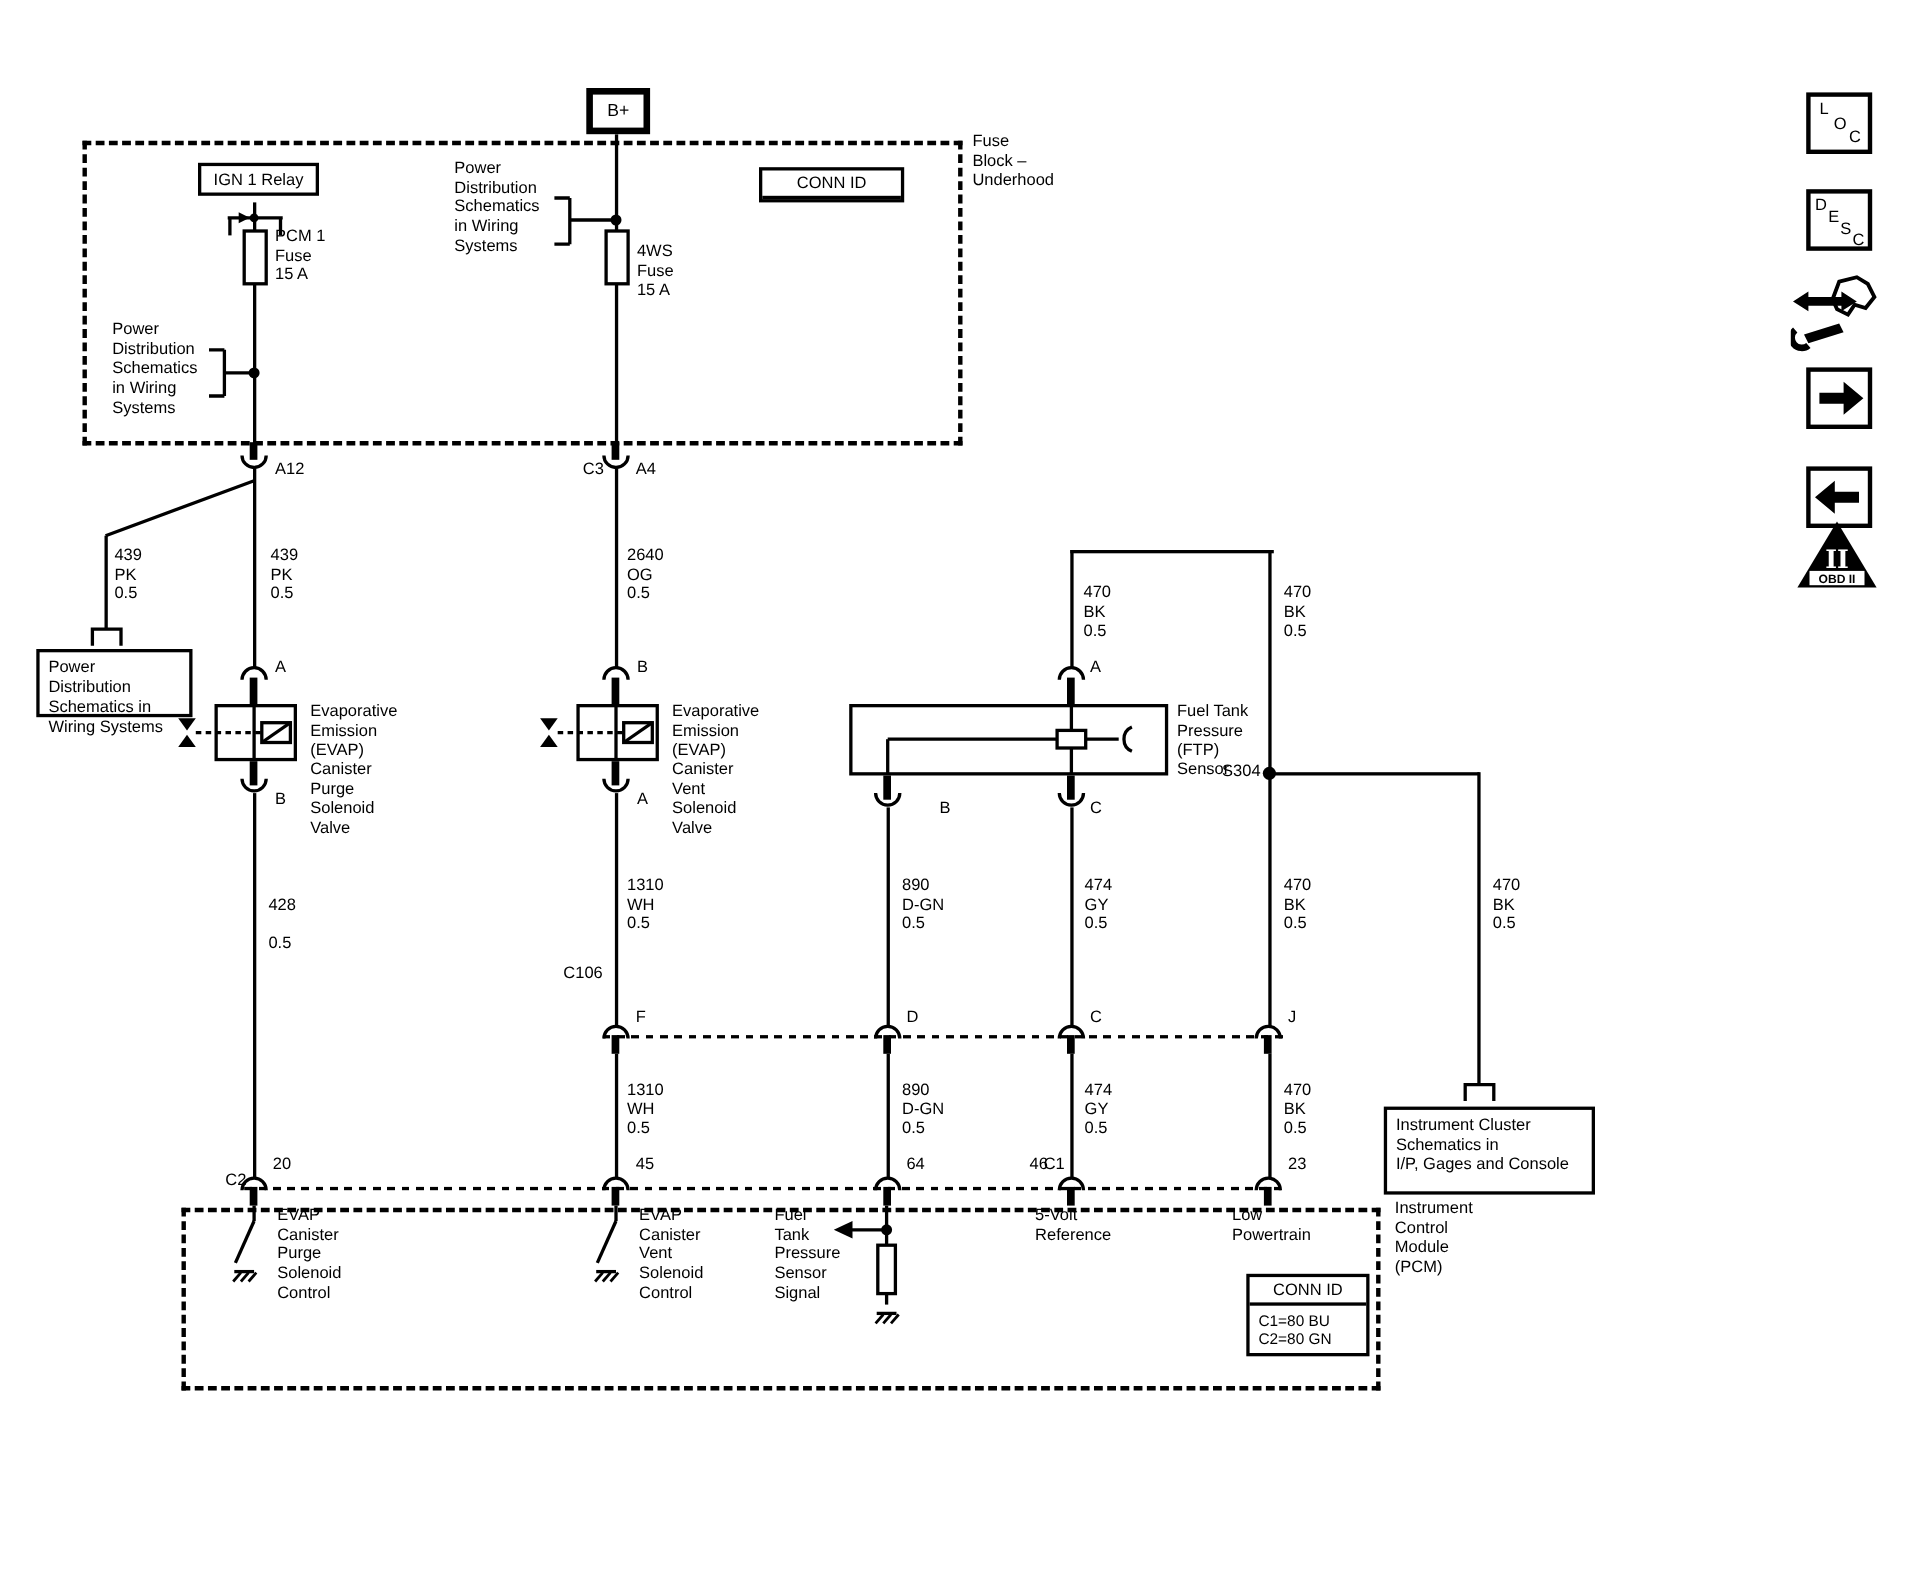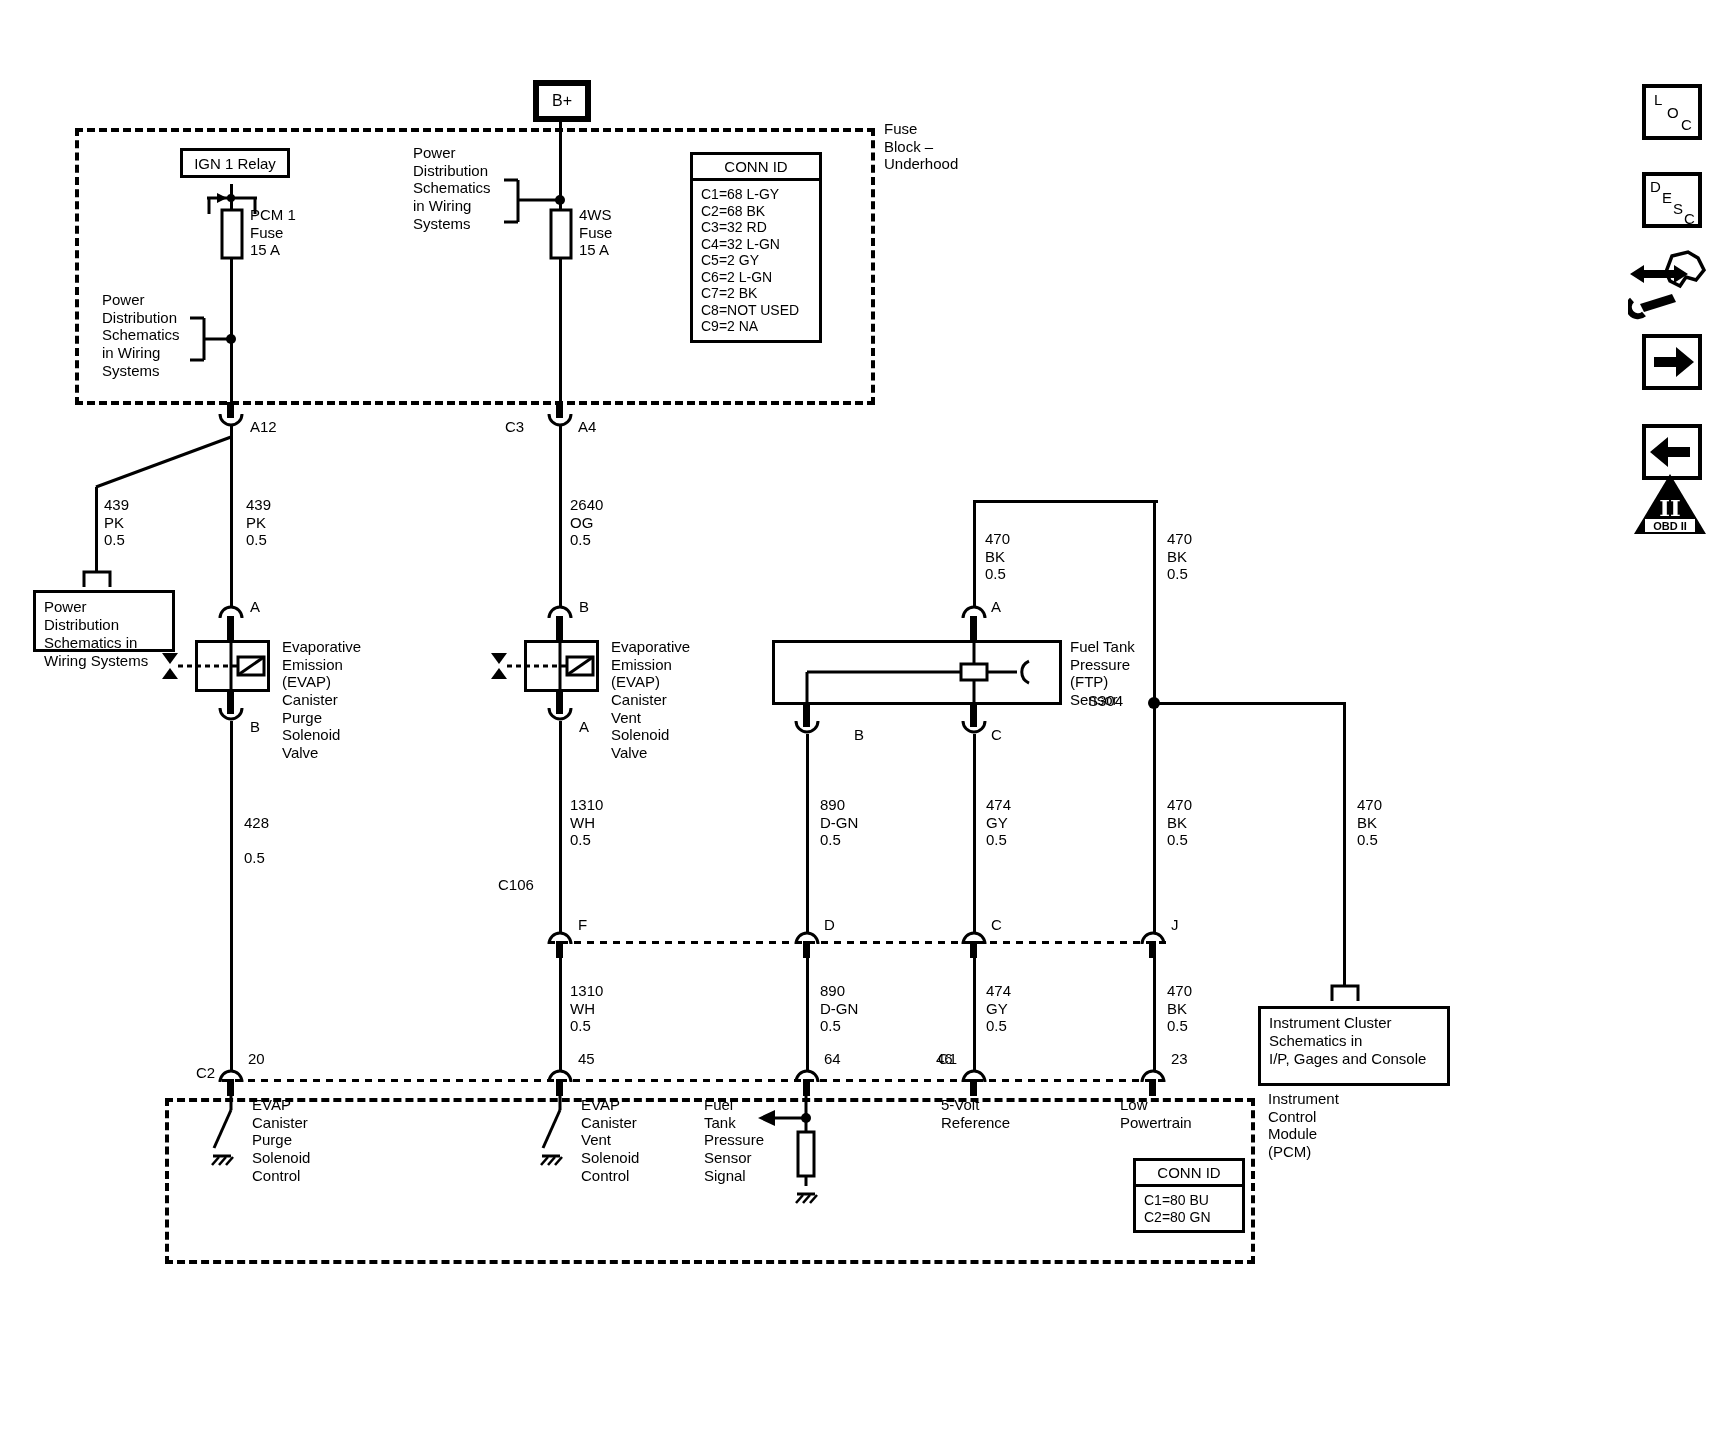--- a/index.html
+++ b/index.html
@@ -1,21 +1,21 @@
 <!DOCTYPE html>
 <html><head>
 <meta charset="utf-8">
 <style>
   html,body{margin:0;padding:0;background:#fff}
   #canvas{position:relative;width:1735px;height:1450px;background:#fff;font-family:"Liberation Sans",sans-serif;color:#000;overflow:hidden}
   .v{position:absolute;width:3px;background:#000}
   .h{position:absolute;height:3px;background:#000}
   .dh{position:absolute;height:3px;background:repeating-linear-gradient(90deg,#000 0 7px,transparent 7px 13px)}
   .lbl{position:absolute;font:15px/1.18 "Liberation Sans",sans-serif;white-space:pre-line}
-  .r{text-align:left}
+  .r{text-align:right}
   .bx{position:absolute;border:3px solid #000;background:#fff;box-sizing:border-box}
   .dbx{position:absolute;border:4px dashed #000;box-sizing:border-box}
   .ctr{display:flex;align-items:center;justify-content:center}
   .conn-hd{text-align:center;border-bottom:3px solid #000;padding:3px 0;font:15px "Liberation Sans",sans-serif}
   .conn-rows{padding:5px 8px}
   .conn-rows div{font:14px/16.5px "Liberation Sans",sans-serif;white-space:pre}
   .pad{padding:5px 8px}
   .icon{position:absolute;border:4px solid #000;background:#fff;box-sizing:border-box}
   .ov{position:absolute;left:0;top:0}
   .ltr{position:absolute;font:15px "Liberation Sans",sans-serif}
@@ -53,31 +53,20 @@
 
   <div class="bx ctr" style="left:533px;top:80px;width:58px;height:42px;border-width:6px;font:16px 'Liberation Sans',sans-serif">
       <span>B+</span>
     </div>
   <div class="bx ctr" style="left:180px;top:148px;width:110px;height:30px;font:15px 'Liberation Sans',sans-serif">
       <span>IGN 1 Relay</span>
     </div>
 
   <div class="bx" style="left:690px;top:152px;width:132px">
     <div class="conn-hd">CONN ID</div>
-    <div class="conn-rows">
-      <div>C1=68 L-GY</div>
-      <div>C2=68 BK</div>
-      <div>C3=32 RD</div>
-      <div>C4=32 L-GN</div>
-      <div>C5=2 GY</div>
-      <div>C6=2 L-GN</div>
-      <div>C7=2 BK</div>
-      <div>C8=NOT USED</div>
-      <div>C9=2 NA</div>
-    </div>
   </div>
 
   <div class="bx pad" style="left:33px;top:590px;width:142px;height:62px"><span class="lbl" style="position:static">Power Distribution
 Schematics in
 Wiring Systems</span></div>
 
   <div class="bx" style="left:195px;top:640px;width:75px;height:52px;background:transparent"></div>
   <div class="bx" style="left:524px;top:640px;width:75px;height:52px;background:transparent"></div>
   <div class="bx" style="left:772px;top:640px;width:290px;height:65px;background:transparent"></div>
 
@@ -89,21 +78,21 @@
     <div class="conn-hd">CONN ID</div>
     <div class="conn-rows">
       <div>C1=80 BU</div>
       <div>C2=80 GN</div>
     </div>
   </div>
 
   <div class="lbl" style="left:250px;top:206px">PCM 1
 Fuse
 15 A</div>
-  <div class="lbl" style="left:579px;top:206px">4WS
+  <div class="lbl" style="left:579px;top:220px">4WS
 Fuse
 15 A</div>
   <div class="lbl" style="left:413px;top:144px">Power
 Distribution
 Schematics
 in Wiring
 Systems</div>
   <div class="lbl" style="left:102px;top:291px">Power
 Distribution
 Schematics

